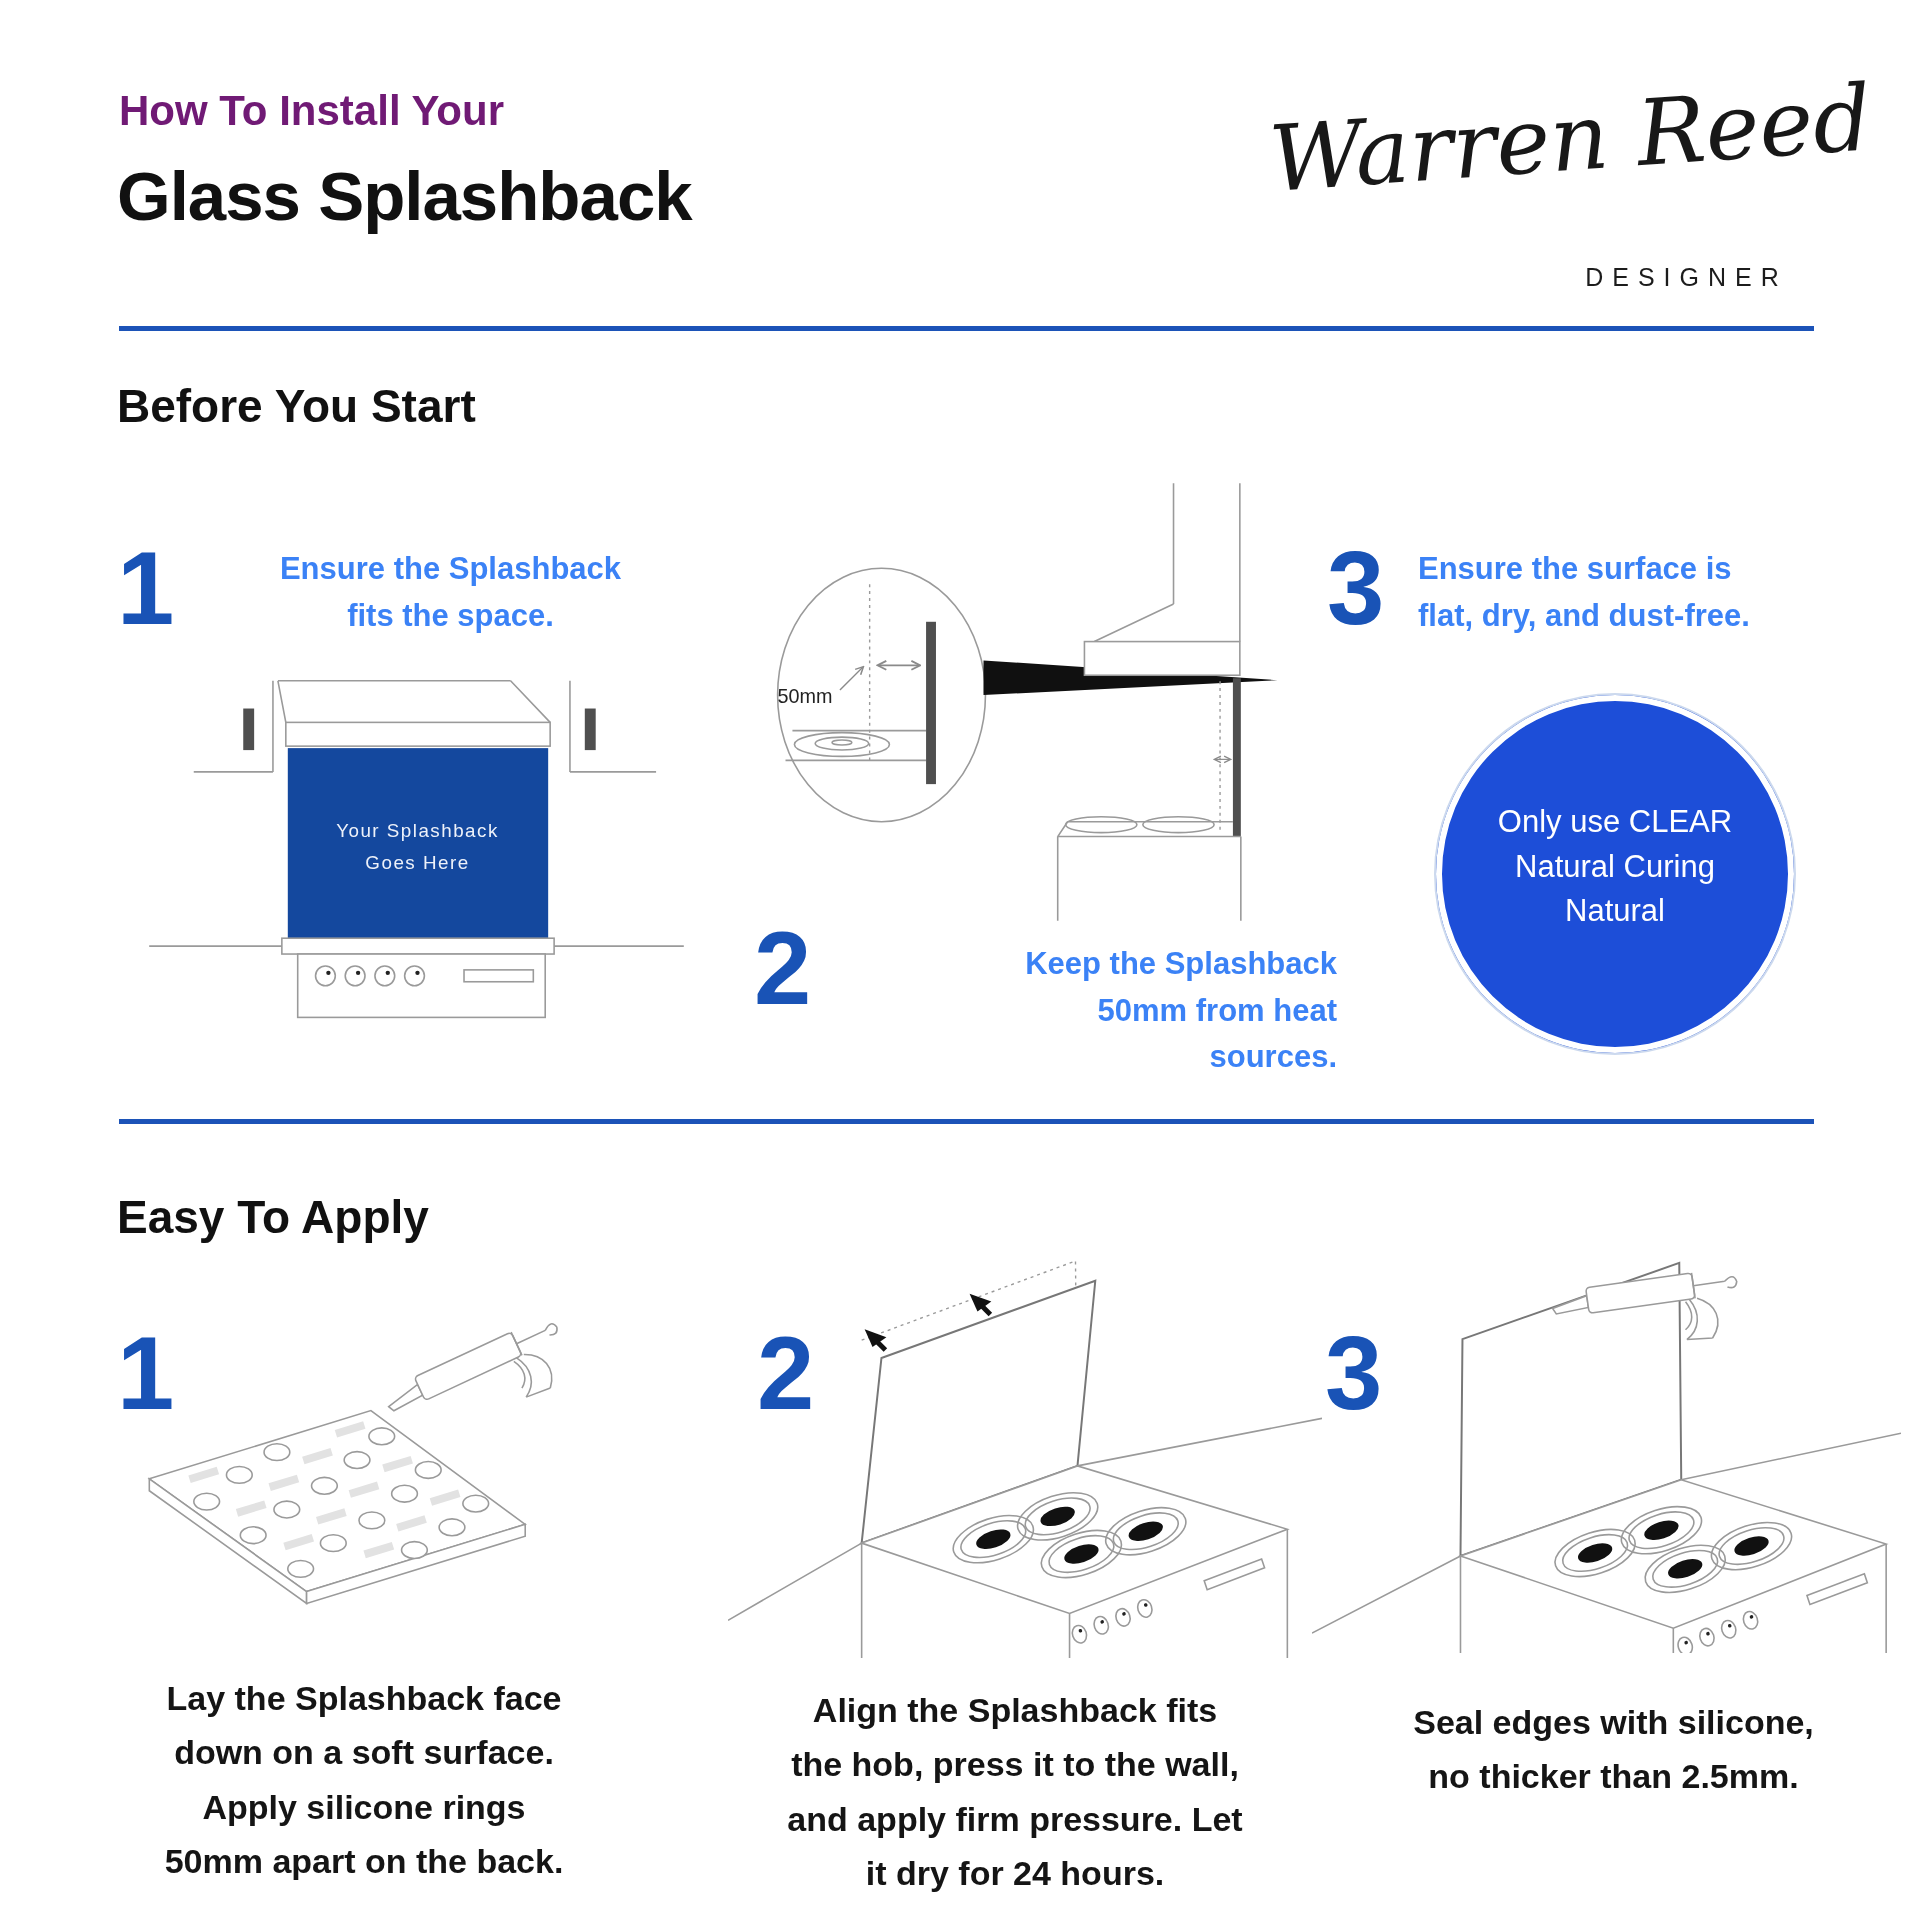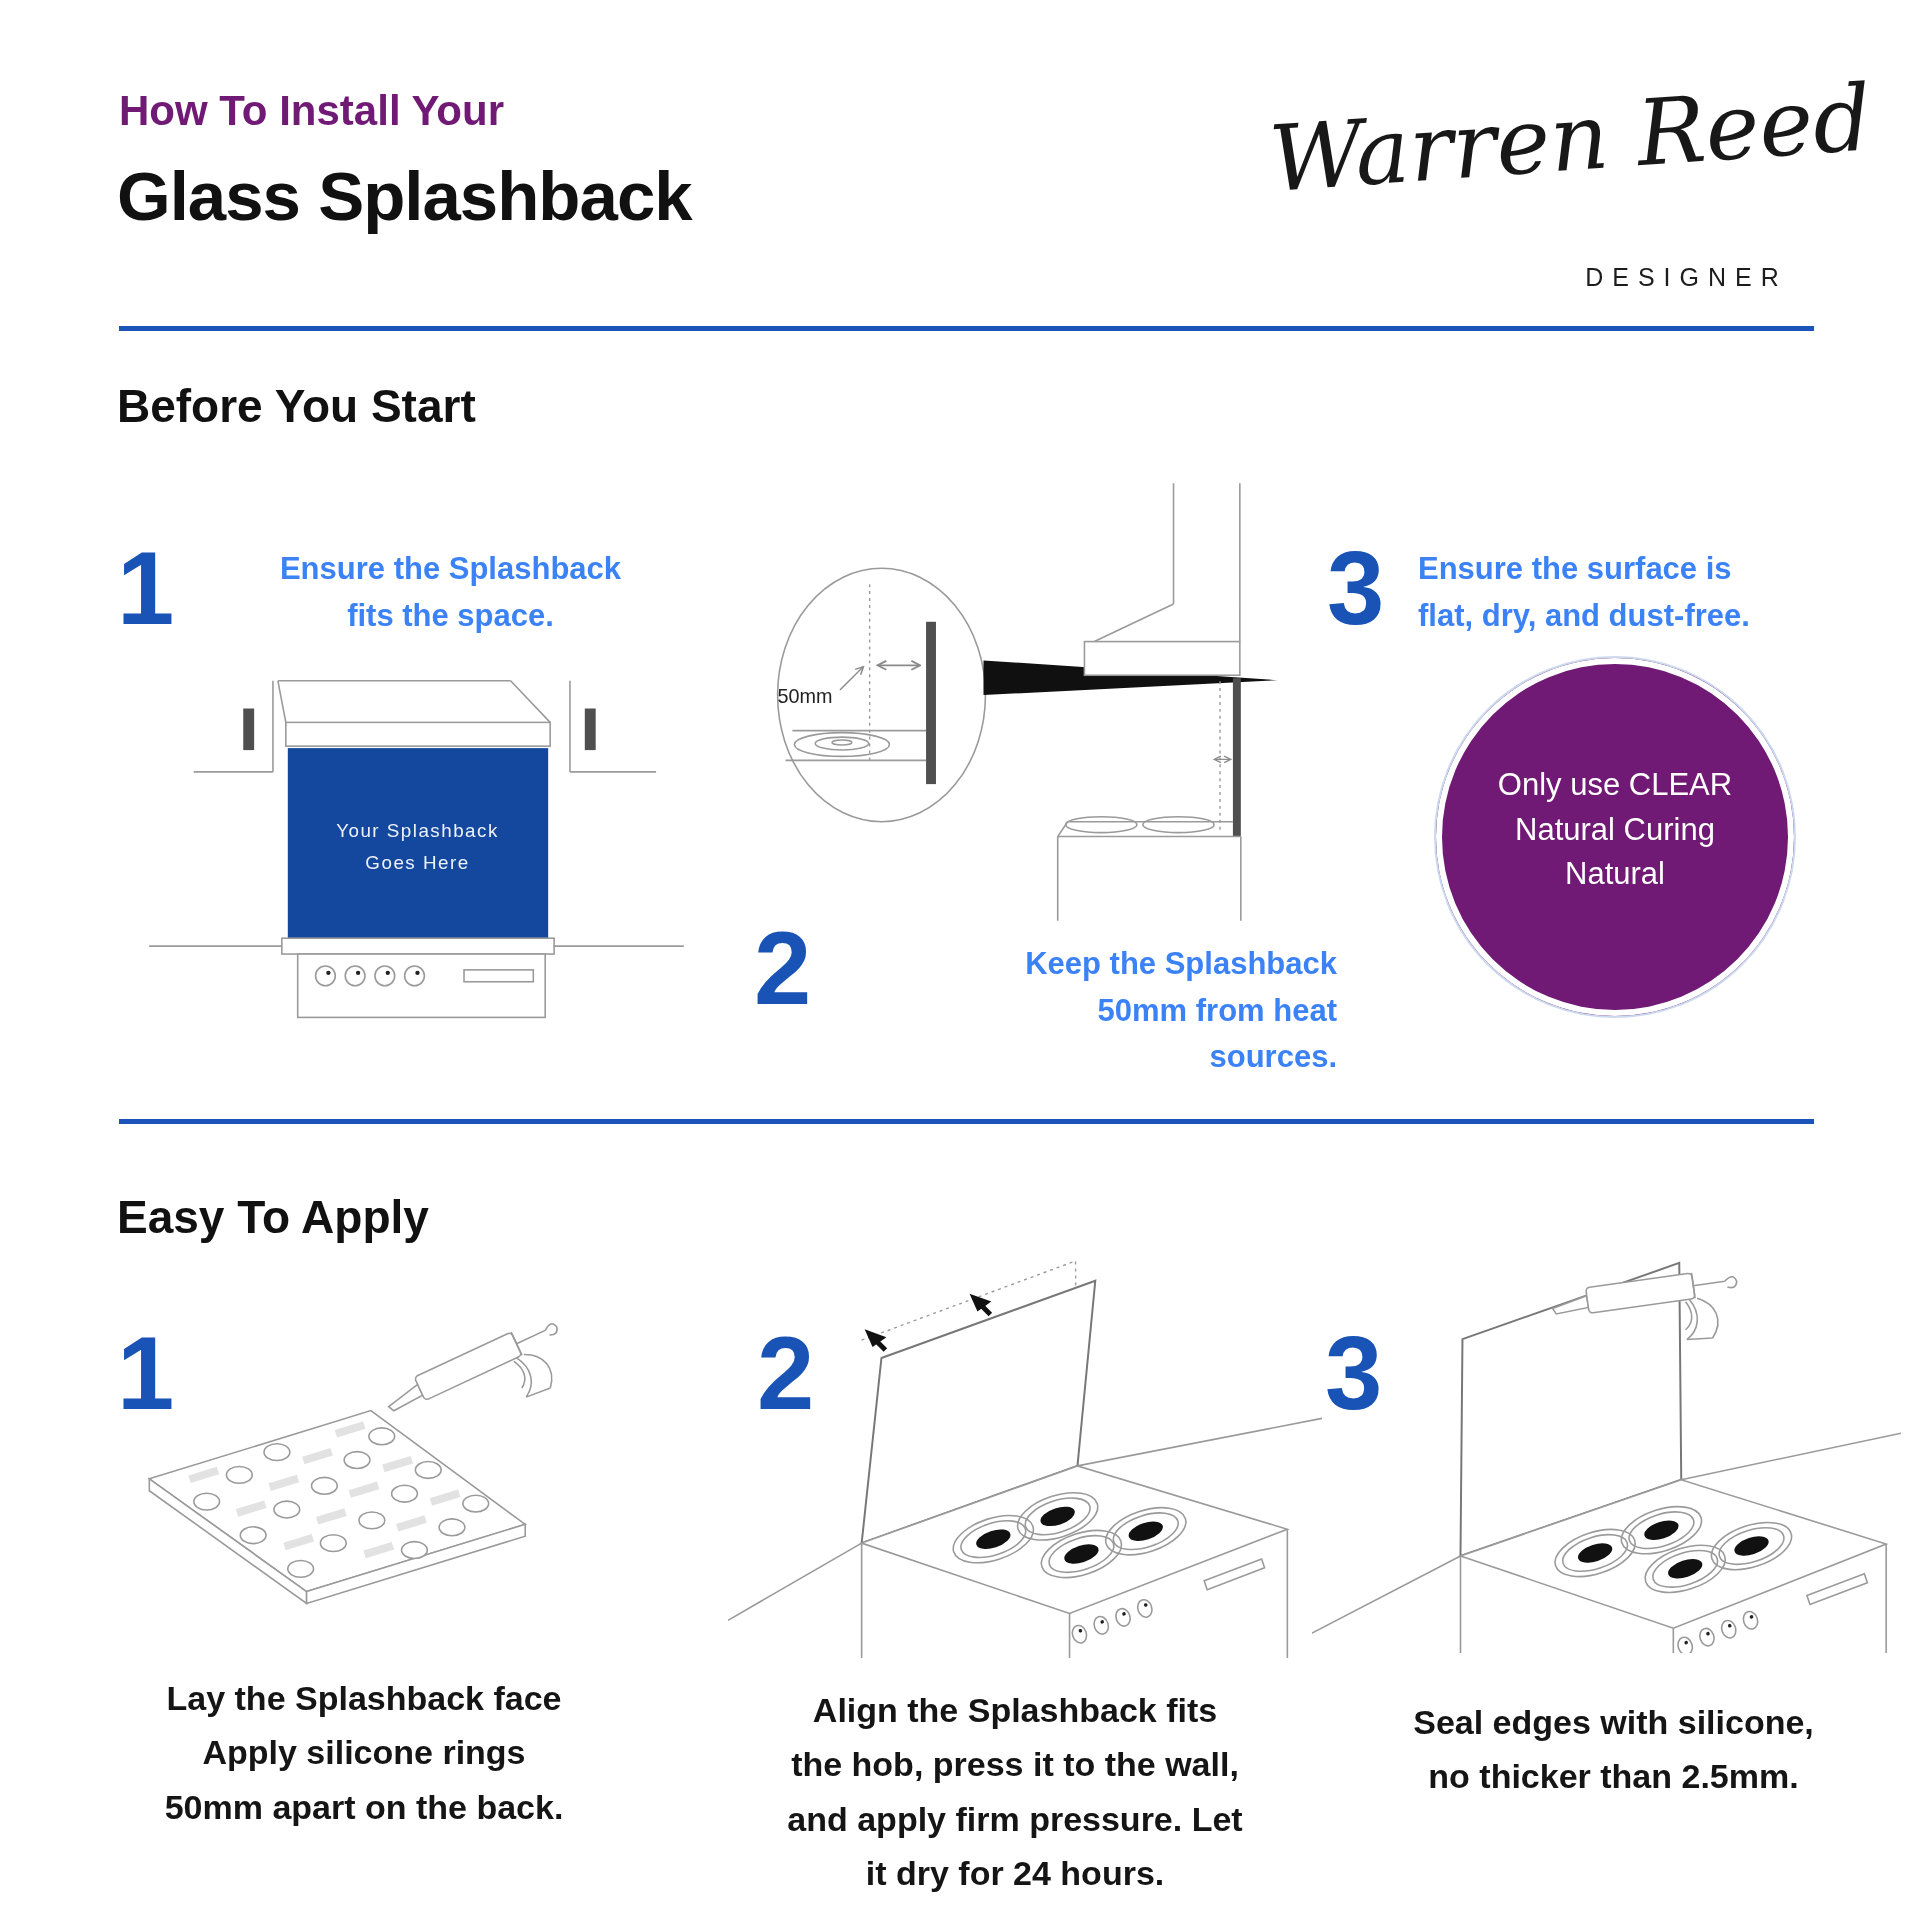--- a/index.html
+++ b/index.html
@@ -10,22 +10,22 @@
   .abs{position:absolute;}
   .h-eyebrow{font-size:42px;font-weight:700;color:#701a75;}
   .h-title{font-size:69px;font-weight:700;color:#111;letter-spacing:-1px;}
   .section-title{font-size:46px;font-weight:700;color:#111;}
   .rule{position:absolute;height:5px;background:#1C53B8;}
   .num{font-size:103px;font-weight:700;color:#1953B6;line-height:1;}
   .step-text{font-size:31px;font-weight:700;line-height:1.5;color:#3b82f6;}
   .step-text.centered{text-align:center;}
   .caption{font-size:34px;font-weight:700;line-height:1.6;color:#151515;text-align:center;}
   .badge{
-    position:absolute;left:1434px;top:656px;width:358px;height:358px;border-radius:50%;
-    background:#701a75;border:2px solid #ccd9ee;box-shadow:inset 0 0 0 6px #ffffff;
+    position:absolute;left:1434px;top:693px;width:358px;height:358px;border-radius:50%;
+    background:#1d4ed8;border:2px solid #ccd9ee;box-shadow:inset 0 0 0 6px #ffffff;
     display:flex;align-items:center;justify-content:center;
   }
   .badge-text{font-size:31px;font-weight:400;line-height:1.45;color:#ffffff;text-align:center;padding-bottom:14px;}
   .logo-script{
     font-family:"DejaVu Serif","Liberation Serif",serif;font-style:italic;font-weight:400;
     font-size:91px;color:#181818;white-space:nowrap;transform:rotate(-4deg);text-align:center;width:574px;
   }
   .logo-sub{font-size:25px;letter-spacing:9px;color:#1c1c1c;text-align:center;width:297px;font-weight:400;}
   svg{display:block;}
   svg .ln{stroke:#9a9a9a;stroke-width:1.6;fill:none;}
@@ -308,20 +308,21 @@
     <g transform="translate(243,57) rotate(-8)">
       <polygon class="ln wfill" points="0,0 36,-8 36,4 3,6"></polygon>
       <rect class="ln wfill" x="36" y="-16" width="108" height="26" rx="4"></rect>
       <path class="ln" d="M144 -16 L144 10 M144 -3 L176 -3 M176 -3 q10 -8 12 2 q-2 8 -10 4"></path>
       <path class="ln" d="M146 10 C164 18 170 36 156 52 M138 10 C148 26 144 42 130 50 M130 50 L156 52 M134 12 C141 24 139 34 130 40"></path>
     </g>
   </svg>
 
   <div class="abs caption" style="left:94px;top:1671px;width:540px;">
     <div>Lay the Splashback face</div>
+    <div>down on a soft surface.</div>
     <div>Apply silicone rings</div>
     <div>50mm apart on the back.</div>
   </div>
   <div class="abs caption" style="left:698px;top:1683px;width:634px;">
     <div>Align the Splashback fits</div>
     <div>the hob, press it to the wall,</div>
     <div>and apply firm pressure. Let</div>
     <div>it dry for 24 hours.</div>
   </div>
   <div class="abs caption" style="left:1341px;top:1695px;width:545px;">

